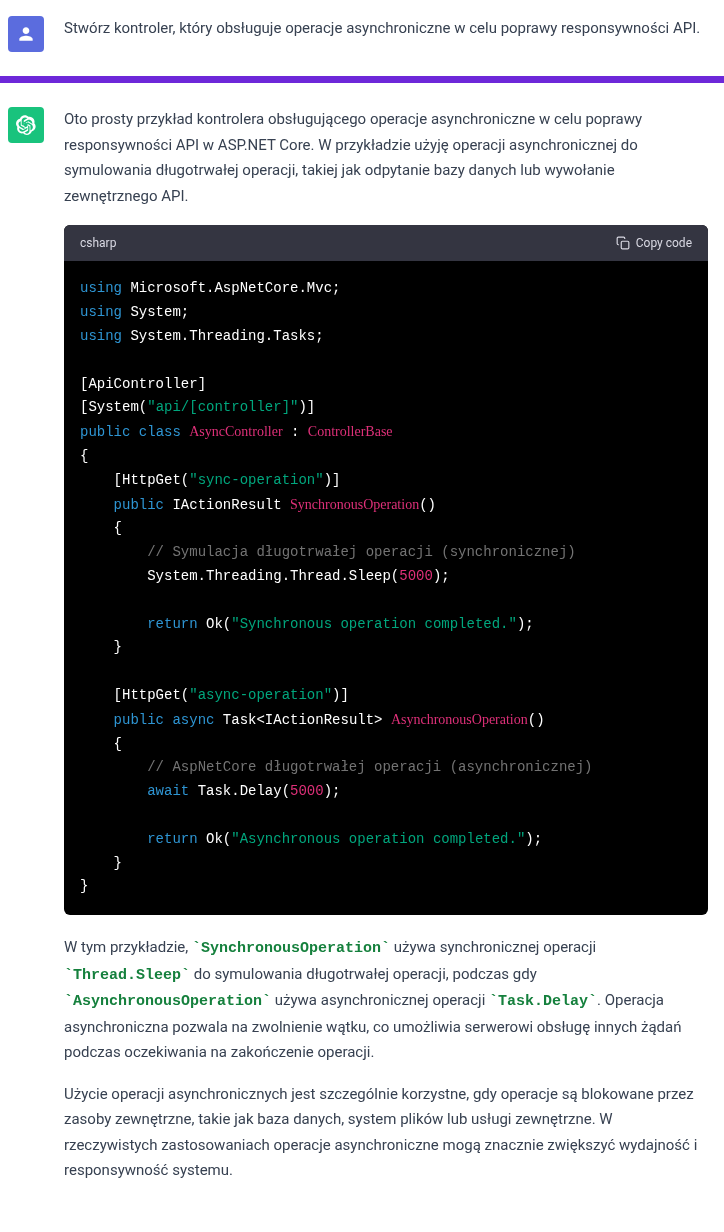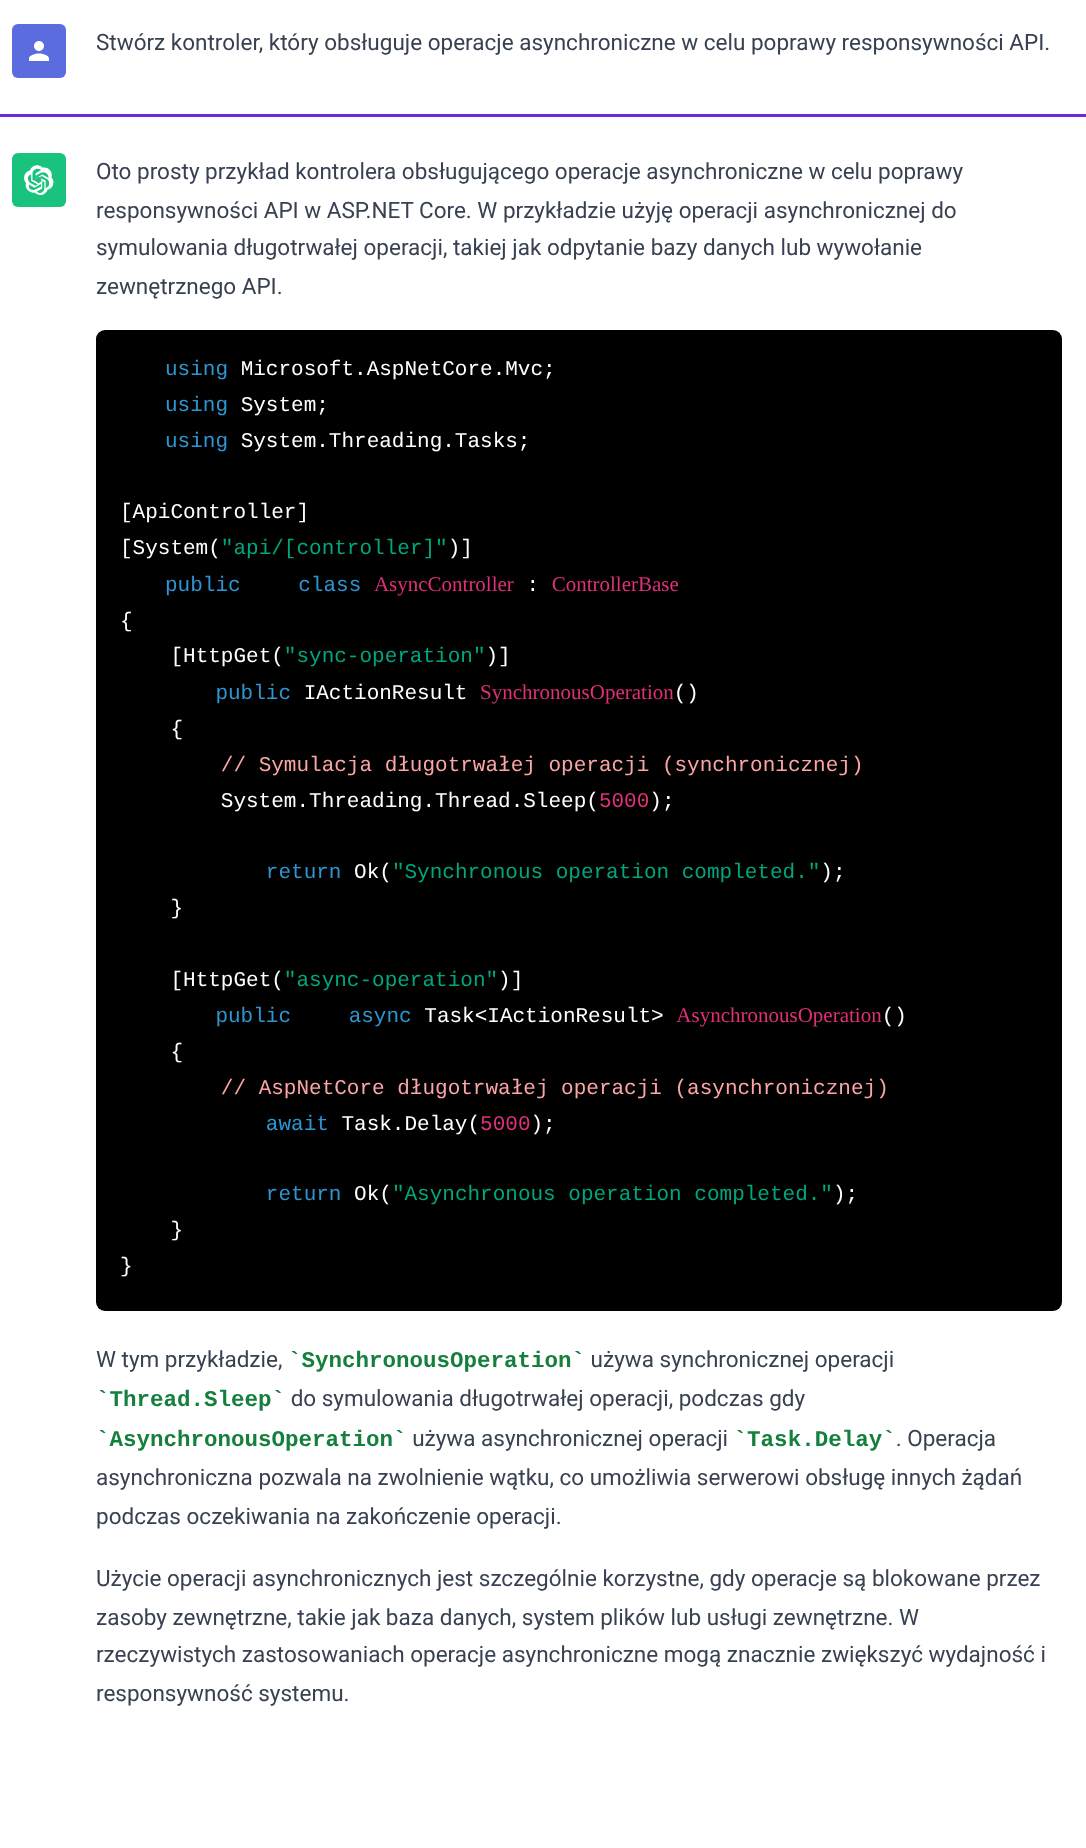--- a/index.html
+++ b/index.html
@@ -1,38 +1,38 @@
 <!DOCTYPE html>
 <html><head>
   <meta charset="utf-8">
   <style>
     * { box-sizing: border-box; margin: 0; padding: 0; }
     body { font-family: -apple-system, BlinkMacSystemFont, 'Segoe UI', Roboto, sans-serif; background: #fff; color: #374151; width: 724px; }
     .msg { display: flex; padding: 16px 8px; gap: 20px; }
-    .msg-user { background: #fff; border-bottom: 2px solid #6d28d9; padding-bottom: 24px; }
+    .msg-user { background: #fff; border-bottom: 7px solid #6d28d9; padding-bottom: 24px; }
     .msg-assistant { background: #fff; padding-top: 24px; padding-bottom: 24px; }
     .avatar { width: 36px; height: 36px; border-radius: 4px; display: flex; align-items: center; justify-content: center; flex-shrink: 0; }
     .avatar-user { background: #5b6cde; }
     .avatar-assistant { background: #19c37d; }
     .avatar svg { width: 20px; height: 20px; }
     .content { flex: 1; line-height: 1.7; font-size: 15px; color: #374151; padding-right: 8px; }
     .content p { margin-bottom: 16px; }
     .content p:last-child { margin-bottom: 0; }
     .code-block { background: #000; border-radius: 6px; overflow: hidden; margin-bottom: 20px; }
     .code-header { background: #343541; color: #d9d9e3; padding: 8px 16px; display: flex; justify-content: space-between; align-items: center; font-size: 12px; }
     .copy-btn { display: flex; align-items: center; gap: 6px; cursor: pointer; color: #d9d9e3; font-size: 12px; }
     .copy-btn svg { width: 14px; height: 14px; }
     .code-body { padding: 16px; overflow-x: auto; }
     pre { font-family: 'Consolas', 'Courier New', monospace; font-size: 14px; line-height: 1.7; color: #fff; white-space: pre; }
-    .kw { color: #2e95d3; margin-left: 30px; }
+    .kw { color: #2e95d3; }
     .type { color: #df3079; font-family: Liberation Serif, serif; }
     .str { color: #00a67d; }
     .num { color: #df3079; text-align: right; }
     .attr { color: #fff; }
-    .com { color: #fca5a5; text-align: center; }
+    .com { color: #737373; text-align: center; }
     .inline-code { font-family: 'Consolas', 'Courier New', monospace; font-weight: 700; background: transparent; color: #15803d; text-align: center; }
   </style>
 </head>
 <body>
 
 <div class="msg msg-user">
   <div class="avatar avatar-user">
     <svg viewBox="0 0 24 24" fill="#fff">
         <path d="M12 12c2.21 0 4-1.79 4-4s-1.79-4-4-4-4 1.79-4 4 1.79 4 4 4zm0 2c-2.67 0-8 1.34-8 4v2h16v-2c0-2.66-5.33-4-8-4z"></path>
       </svg>
@@ -45,20 +45,30 @@
 <div class="msg msg-assistant">
   <div class="avatar avatar-assistant">
     <svg viewBox="0 0 41 41" fill="#fff">
         <path d="M37.5 16.8c.9-2.7.6-5.7-.9-8.1-2.2-3.9-6.7-5.9-11-4.9C23.7 1.6 20.9.3 18 .4c-4.5 0-8.5 2.9-9.9 7.2-2.8.6-5.2 2.3-6.6 4.8C-.8 16.3-.3 21.2 2.8 24.5c-.9 2.7-.6 5.7.9 8.1 2.2 3.9 6.7 5.9 11 4.9 1.9 2.2 4.7 3.4 7.6 3.4 4.5 0 8.5-2.9 9.9-7.2 2.8-.6 5.2-2.3 6.6-4.8 2.3-3.9 1.8-8.8-1.3-12.1zM22.3 38.2c-1.8 0-3.5-.6-4.9-1.7l6.9-4c.4-.2.6-.6.6-1V21.7l2.9 1.7v8c.1 3.8-2.9 6.8-5.5 6.8zM7.6 31.9c-.9-1.5-1.2-3.4-.9-5.1l6.9 4c.4.2.8.2 1.2 0l8.5-4.9v3.4l-7 4c-3.3 1.9-7.5.8-8.7-1.4zM5.7 16c.9-1.6 2.3-2.7 4-3.3v8.2c0 .4.2.8.6 1l8.5 4.9-2.9 1.7-7-4c-3.3-1.9-4.4-6.2-3.2-8.5zm24 5.6l-8.5-4.9 2.9-1.7 7 4c3.3 1.9 4.4 6.1 2.5 9.4-.9 1.6-2.3 2.7-4 3.3v-8.2c.1-.4-.1-.7-.5-.9h.6zm2.9-4.4l-6.9-4c-.4-.2-.8-.2-1.2 0l-8.5 4.9v-3.4l7-4c3.3-1.9 7.5-.8 9.4 2.5.9 1.6 1.2 3.3.9 5h-.7zM14.5 21.7l-2.9-1.7v-8c0-3.8 3.1-6.9 6.9-6.9 1.8 0 3.5.6 4.9 1.7l-6.9 4c-.4.2-.6.6-.6 1v9.9h-1.4zm1.6-3.4l3.8-2.2 3.8 2.2v4.4l-3.8 2.2-3.8-2.2v-4.4z"></path>
       </svg>
   </div>
   <div class="content">
     <p>Oto prosty przykład kontrolera obsługującego operacje asynchroniczne w celu poprawy responsywności API w ASP.NET Core. W przykładzie użyję operacji asynchronicznej do symulowania długotrwałej operacji, takiej jak odpytanie bazy danych lub wywołanie zewnętrznego API.</p>
 
     <div class="code-block">
+      <div class="code-header">
+        <span>csharp</span>
+        <div class="copy-btn">
+          <svg viewBox="0 0 24 24" fill="none" stroke="currentColor" stroke-width="2">
+              <rect x="9" y="9" width="13" height="13" rx="2"></rect>
+              <path d="M5 15H4a2 2 0 01-2-2V4a2 2 0 012-2h9a2 2 0 012 2v1"></path>
+            </svg>
+          <span>Copy code</span>
+        </div>
+      </div>
       <div class="code-body">
         <pre id="code-pre"><span class="kw">using</span><span> Microsoft.AspNetCore.Mvc;</span>
 <span class="kw">using</span><span> System;</span>
 <span class="kw">using</span><span> System.Threading.Tasks;</span>
 <span></span>
 <span>[</span><span class="attr">ApiController</span><span>]</span>
 <span>[</span><span class="attr">System</span><span>(</span><span class="str">"api/[controller]"</span><span>)]</span>
 <span class="kw">public</span><span> </span><span class="kw">class</span><span> </span><span class="type">AsyncController</span><span> : </span><span class="type">ControllerBase</span>
 <span>{</span>
 <span>    [</span><span class="attr">HttpGet</span><span>(</span><span class="str">"sync-operation"</span><span>)]</span>

